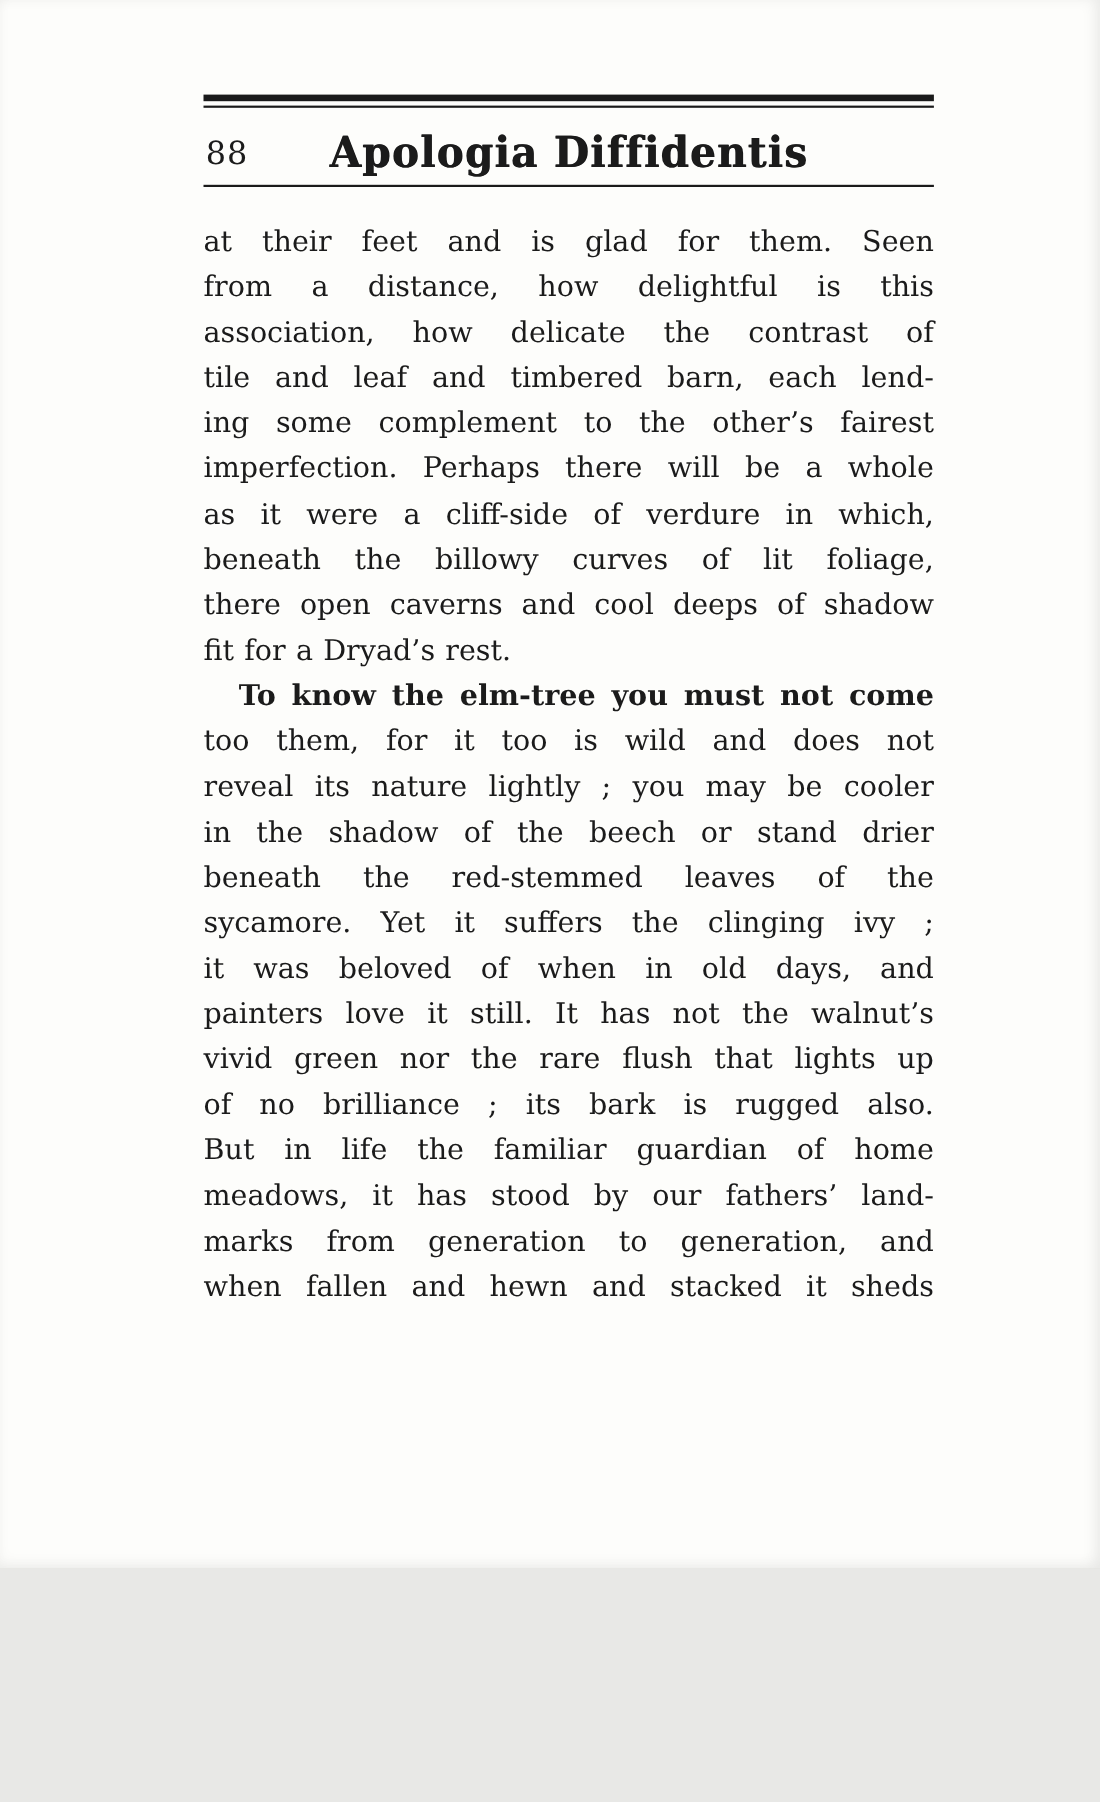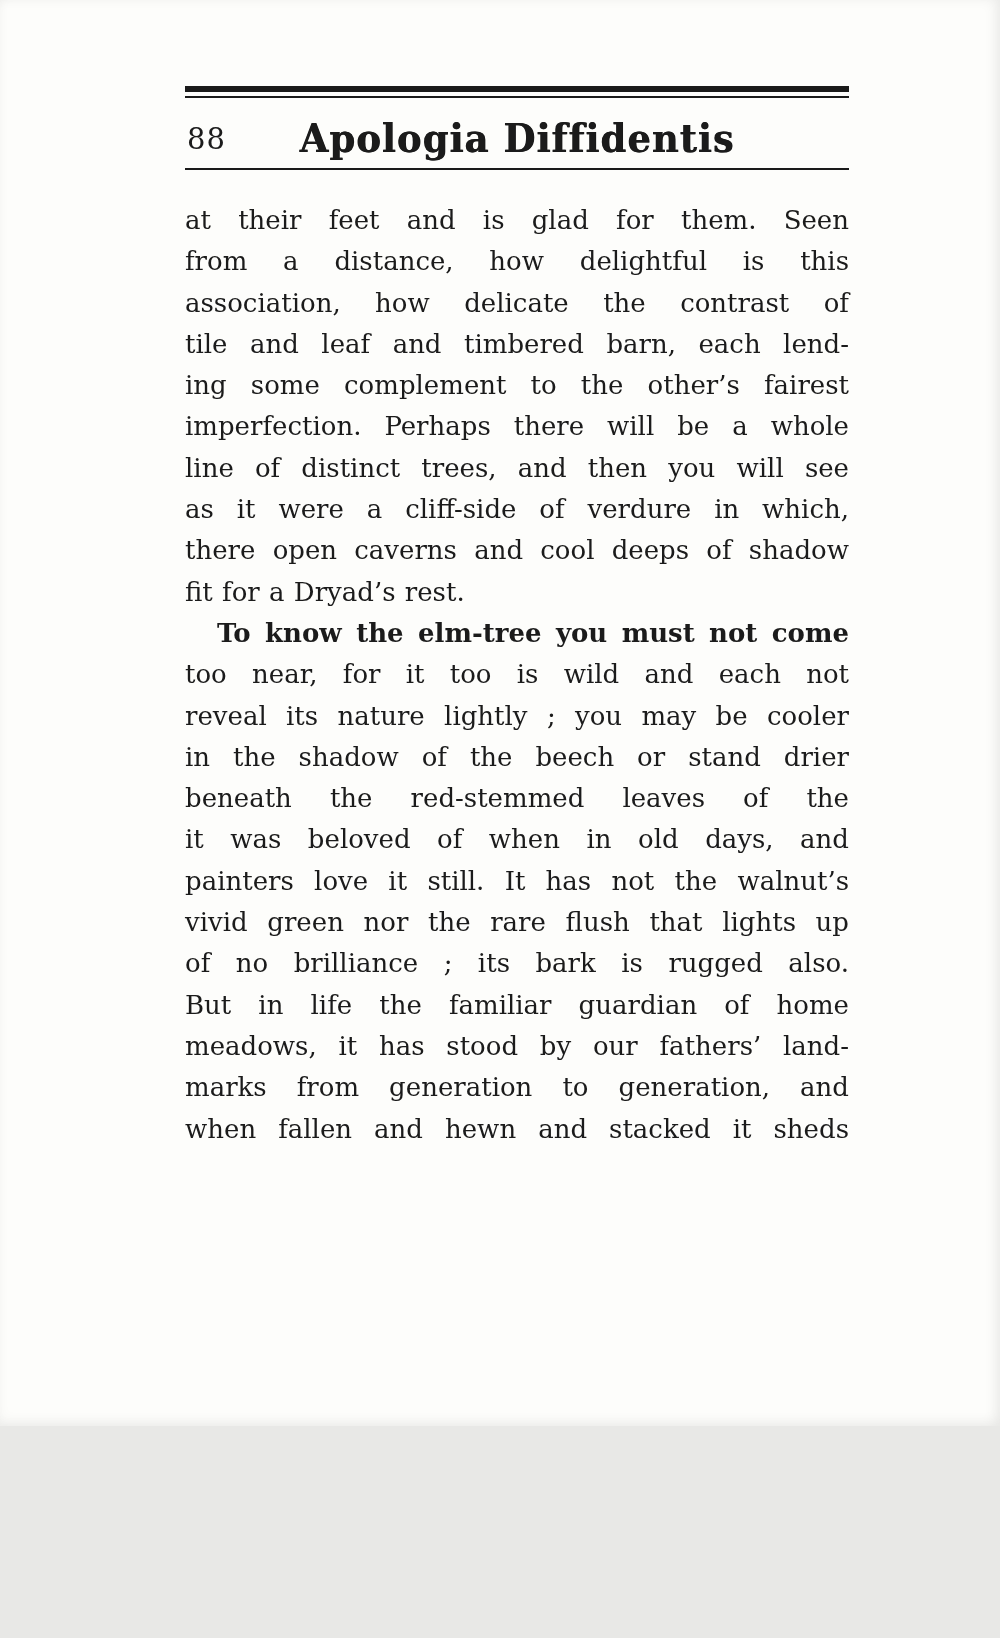--- a/index.html
+++ b/index.html
@@ -92,31 +92,32 @@
     <div class="header-rule"></div>
 
     <div class="body-text">
         <div class="paragraph no-justify-last">
           <div class="line">at their feet and is glad for them.  Seen</div>
           <div class="line">from a distance, how delightful is this</div>
           <div class="line">association, how delicate the contrast of</div>
           <div class="line">tile and leaf and timbered barn, each lend-</div>
           <div class="line">ing some complement to the other’s fairest</div>
           <div class="line">imperfection.  Perhaps there will be a whole</div>
-          <div class="line">line of distinct trees, and then you will see</div>
           <div class="line">as it were a cliff-side of verdure in which,</div>
+          <div class="line">beneath the billowy curves of lit foliage,</div>
           <div class="line">there open caverns and cool deeps of shadow</div>
           <div class="line">fit for a Dryad’s rest.</div>
         </div>
         <div class="paragraph indent">
           <div class="line">To know the elm-tree you must not come</div>
-          <div class="line">too near, for it too is wild and each not</div>
+          <div class="line">too them, for it too is wild and does not</div>
           <div class="line">reveal its nature lightly ; you may be cooler</div>
           <div class="line">in the shadow of the beech or stand drier</div>
           <div class="line">beneath the red-stemmed leaves of the</div>
+          <div class="line">sycamore.  Yet it suffers the clinging ivy ;</div>
           <div class="line">it was beloved of when in old days, and</div>
           <div class="line">painters love it still.  It has not the walnut’s</div>
           <div class="line">vivid green nor the rare flush that lights up</div>
           <div class="line">of no brilliance ; its bark is rugged also.</div>
           <div class="line">But in life the familiar guardian of home</div>
           <div class="line">meadows, it has stood by our fathers’ land-</div>
           <div class="line">marks from generation to generation, and</div>
           <div class="line">when fallen and hewn and stacked it sheds</div>
         </div>
       </div>

